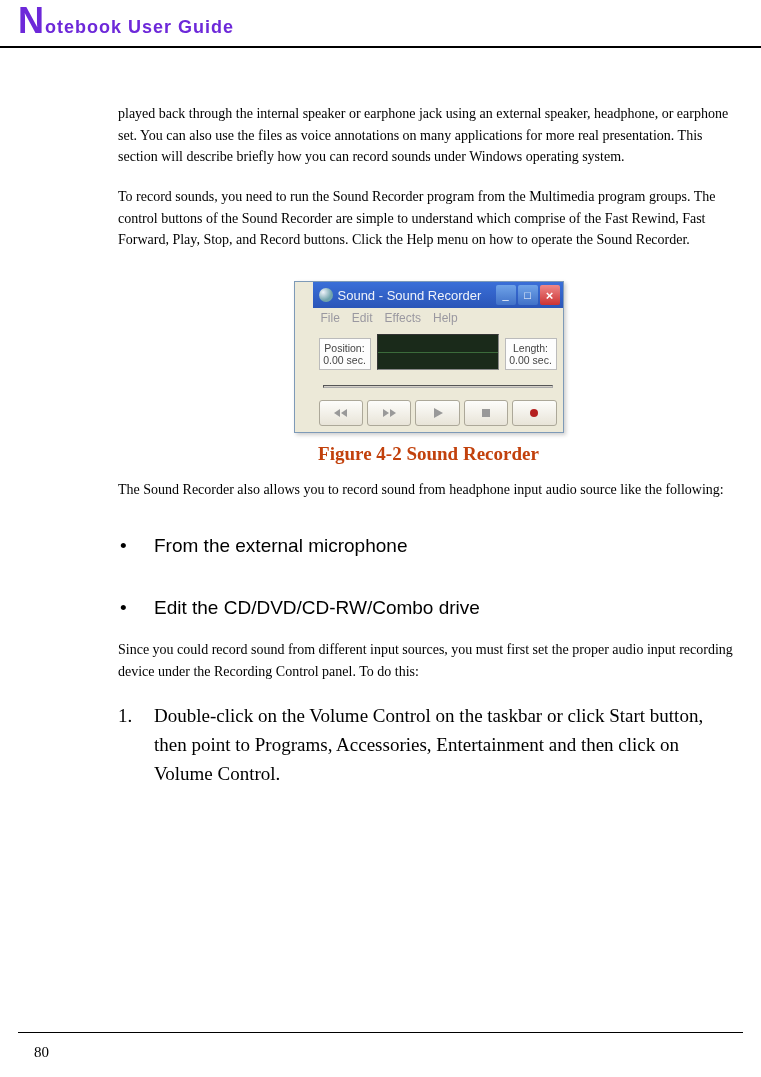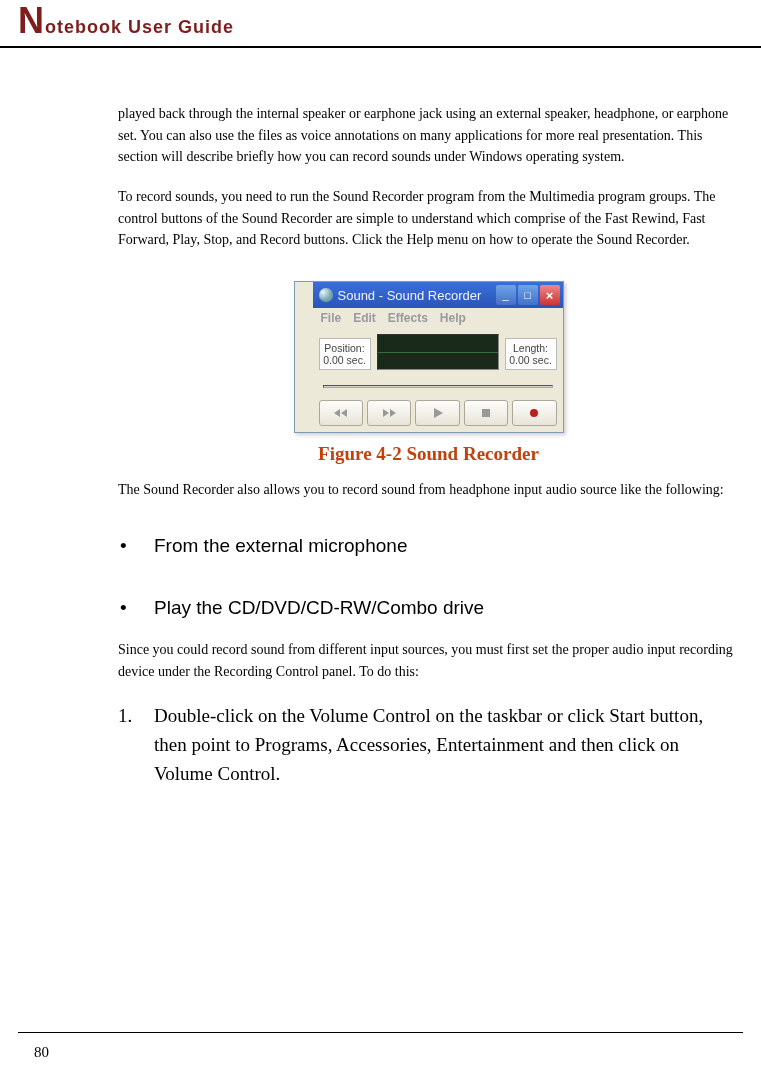--- a/index.html
+++ b/index.html
@@ -14,21 +14,21 @@
   }
   .page-header {
     padding: 0 18px 4px 18px;
     border-bottom: 2.5px solid #000;
   }
   .page-header-title {
     font-family: 'Trebuchet MS', 'Arial Black', Verdana, sans-serif;
     font-weight: bold;
     font-size: 18px;
     letter-spacing: 1px;
-    color: #7f1d1d;
+    color: #6d28d9;
   }
   .page-header-title .big-n {
     font-size: 36px;
     vertical-align: baseline;
     font-weight: bold;
   }
   .content {
     padding: 55px 22px 0 118px;
   }
   .para {
@@ -85,21 +85,20 @@
   .sr-win-max { background: linear-gradient(#6fa3e8,#4171c8); }
   .sr-win-close { background: linear-gradient(#e88,#c33); font-weight:bold; font-size:13px; }
   .sr-menu {
     display:flex; gap:12px;
     padding: 3px 8px;
     font-family: Tahoma, sans-serif;
     font-size: 12px;
     color: #9a98a0;
     background:#ece9d8;
     filter: blur(0.6px);
-    font-weight: bold;
   }
   .sr-body {
     padding: 6px;
     background:#ece9d8;
   }
   .sr-display {
     display:flex; align-items:flex-end; gap:6px;
   }
   .sr-info {
     flex: 0 0 52px;
@@ -276,21 +275,21 @@
       </div>
     </div>
   </div>
 
   <div class="caption">Figure 4-2    Sound Recorder</div>
 
   <p class="para">The Sound Recorder also allows you to record sound from headphone input audio source like the following:</p>
 
   <ul class="bullet-list">
     <li>From the external microphone</li>
-    <li>Play the CD/DVD/CD-RW/Combo drive</li>
+    <li>Edit the CD/DVD/CD-RW/Combo drive</li>
   </ul>
 
   <p class="para">Since you could record sound from different input sources, you must first set the proper audio input recording device under the Recording Control panel. To do this:</p>
 
   <div class="num-item">
     <div class="n">1.</div>
     <div>Double-click on the Volume Control on the taskbar or click Start button, then point to Programs, Accessories, Entertainment and then click on Volume Control.</div>
   </div>
 
 </div>

